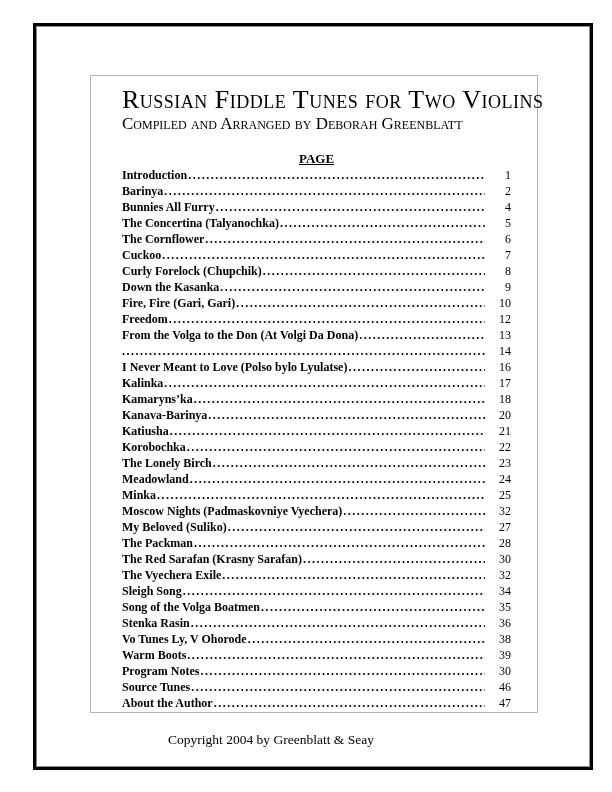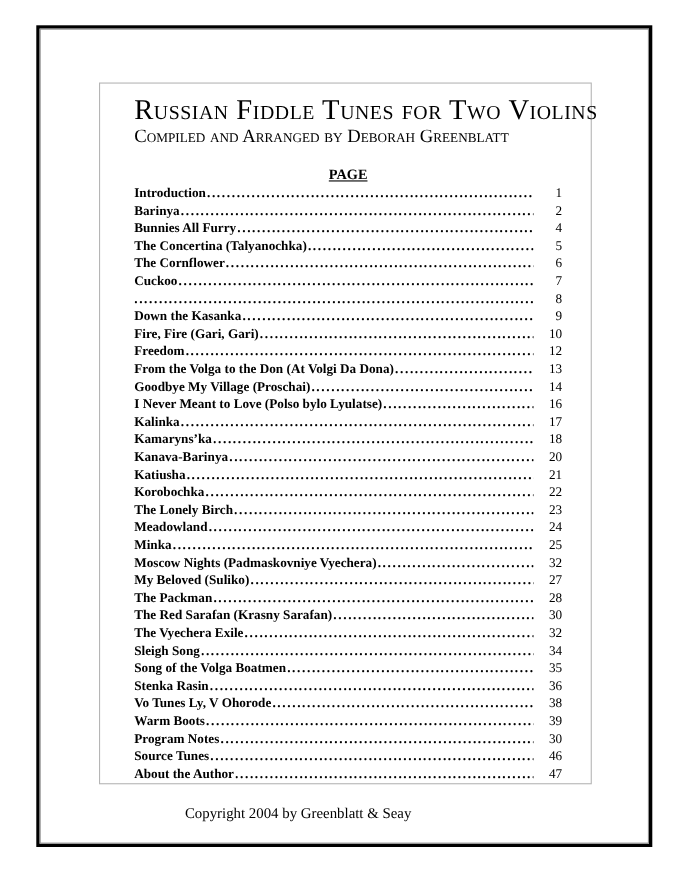--- a/index.html
+++ b/index.html
@@ -151,20 +151,21 @@
     <span class="toc-page">6</span>
   </div>
 
   <div class="toc-row">
     <span class="toc-title">Cuckoo</span>
     <span class="toc-dots"></span>
     <span class="toc-page">7</span>
   </div>
 
   <div class="toc-row">
+    <span class="toc-title">Curly Forelock (Chupchik)</span>
     <span class="toc-dots"></span>
     <span class="toc-page">8</span>
   </div>
 
   <div class="toc-row">
     <span class="toc-title">Down the Kasanka</span>
     <span class="toc-dots"></span>
     <span class="toc-page">9</span>
   </div>
 
@@ -180,21 +181,20 @@
     <span class="toc-page">12</span>
   </div>
 
   <div class="toc-row">
     <span class="toc-title">From the Volga to the Don (At Volgi Da Dona)</span>
     <span class="toc-dots"></span>
     <span class="toc-page">13</span>
   </div>
 
   <div class="toc-row">
-    <span class="toc-title">Goodbye My Village (Proschai)</span>
     <span class="toc-dots"></span>
     <span class="toc-page">14</span>
   </div>
 
   <div class="toc-row">
     <span class="toc-title">I Never Meant to Love (Polso bylo Lyulatse)</span>
     <span class="toc-dots"></span>
     <span class="toc-page">16</span>
   </div>
 

